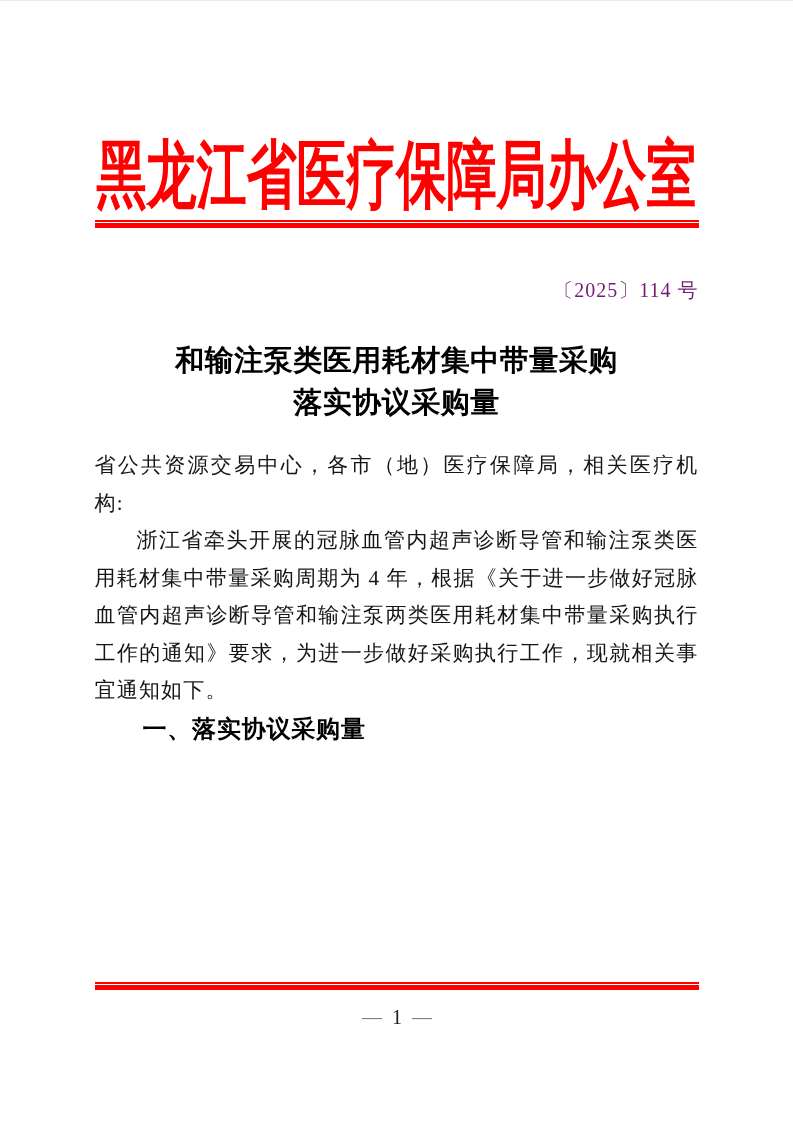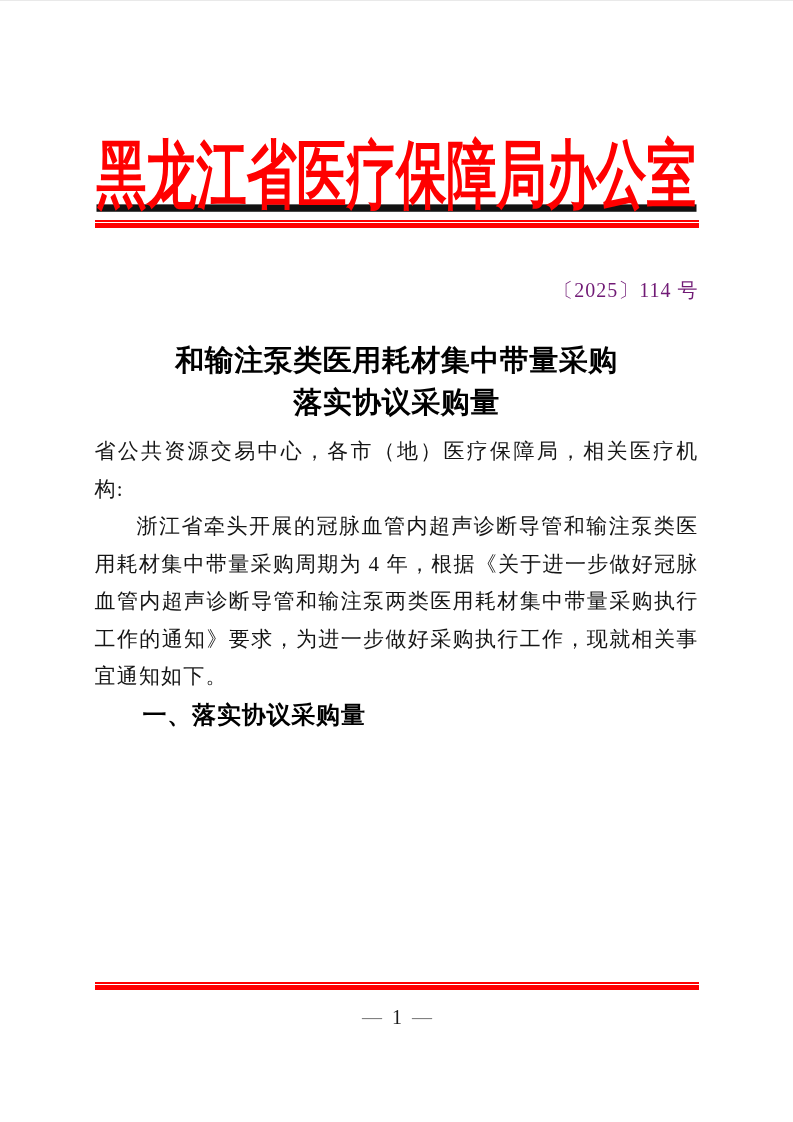--- a/index.html
+++ b/index.html
@@ -22,21 +22,20 @@
     width: 604px;
     margin: 0 auto;
   }
   
   .letterhead {
     margin-top: 135px;
     height: 78px;
     display: flex;
     align-items: center;
     justify-content: center;
-    text-decoration: underline;
   }
   .org-name {
     display: inline-block;
     font-size: 50px;
     font-weight: bold;
     color: #ff0000;
     letter-spacing: 0px;
     white-space: nowrap;
     transform: scaleY(1.48);
     transform-origin: center;
@@ -61,21 +60,21 @@
     margin-top: 36px;
     text-align: center;
     font-size: 29px;
     font-weight: bold;
     line-height: 42px;
     color: #000;
     letter-spacing: 0.5px;
   }
   
   .body-text {
-    margin-top: 10px;
+    margin-top: 24px;
     font-size: 21px;
     line-height: 37.5px;
     text-align: justify;
     text-justify: inter-ideograph;
     letter-spacing: 1.2px;
     color: #151515;
   }
   .body-text p { margin: 0; }
   .indent { text-indent: 2em; }
   .section-heading {

